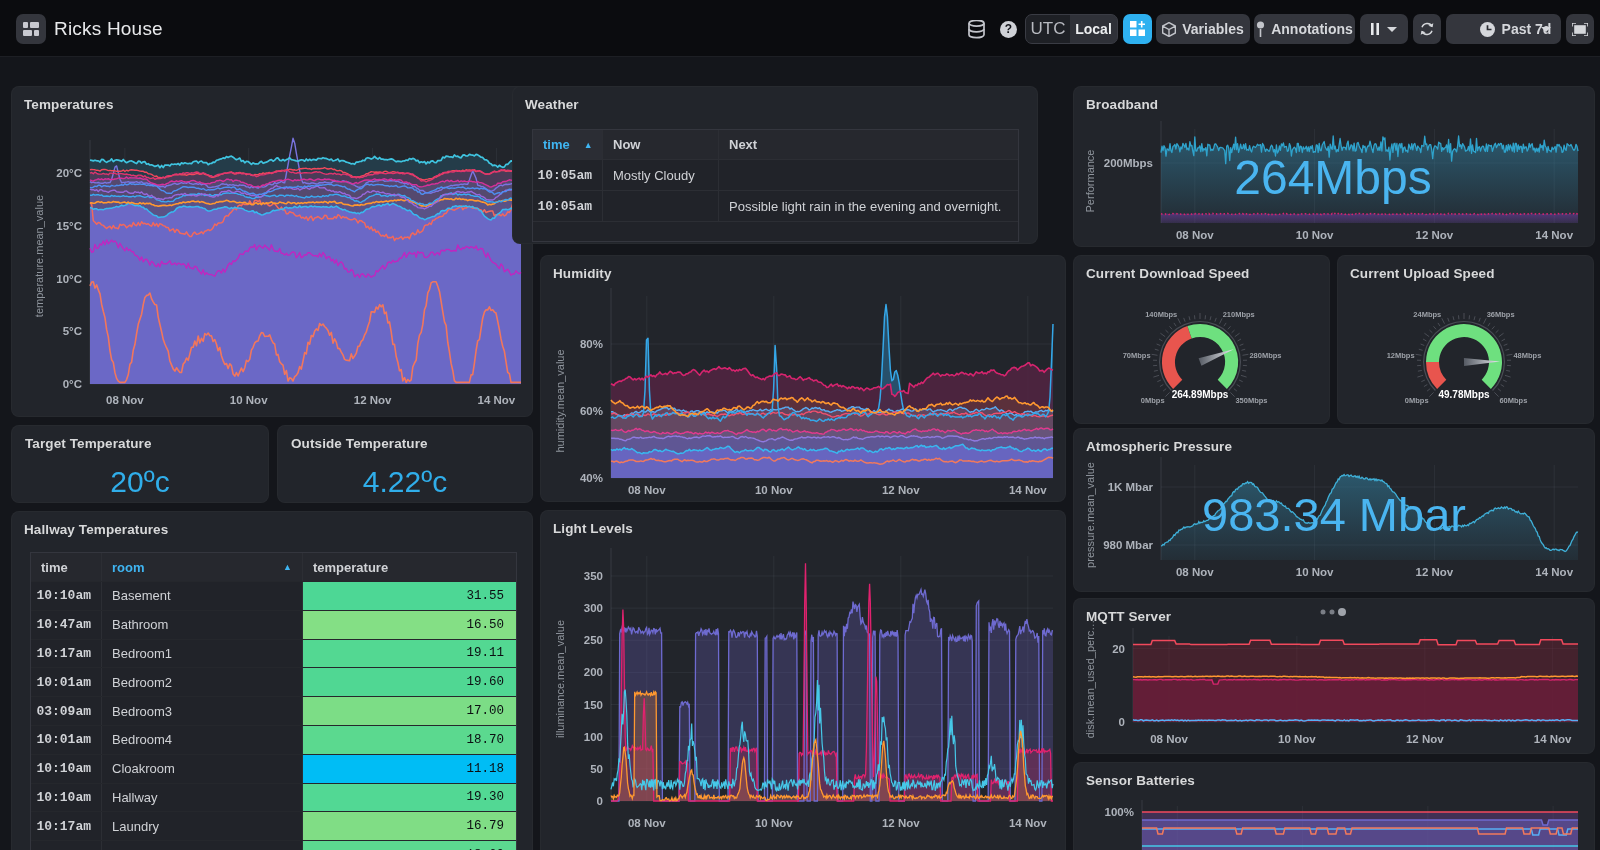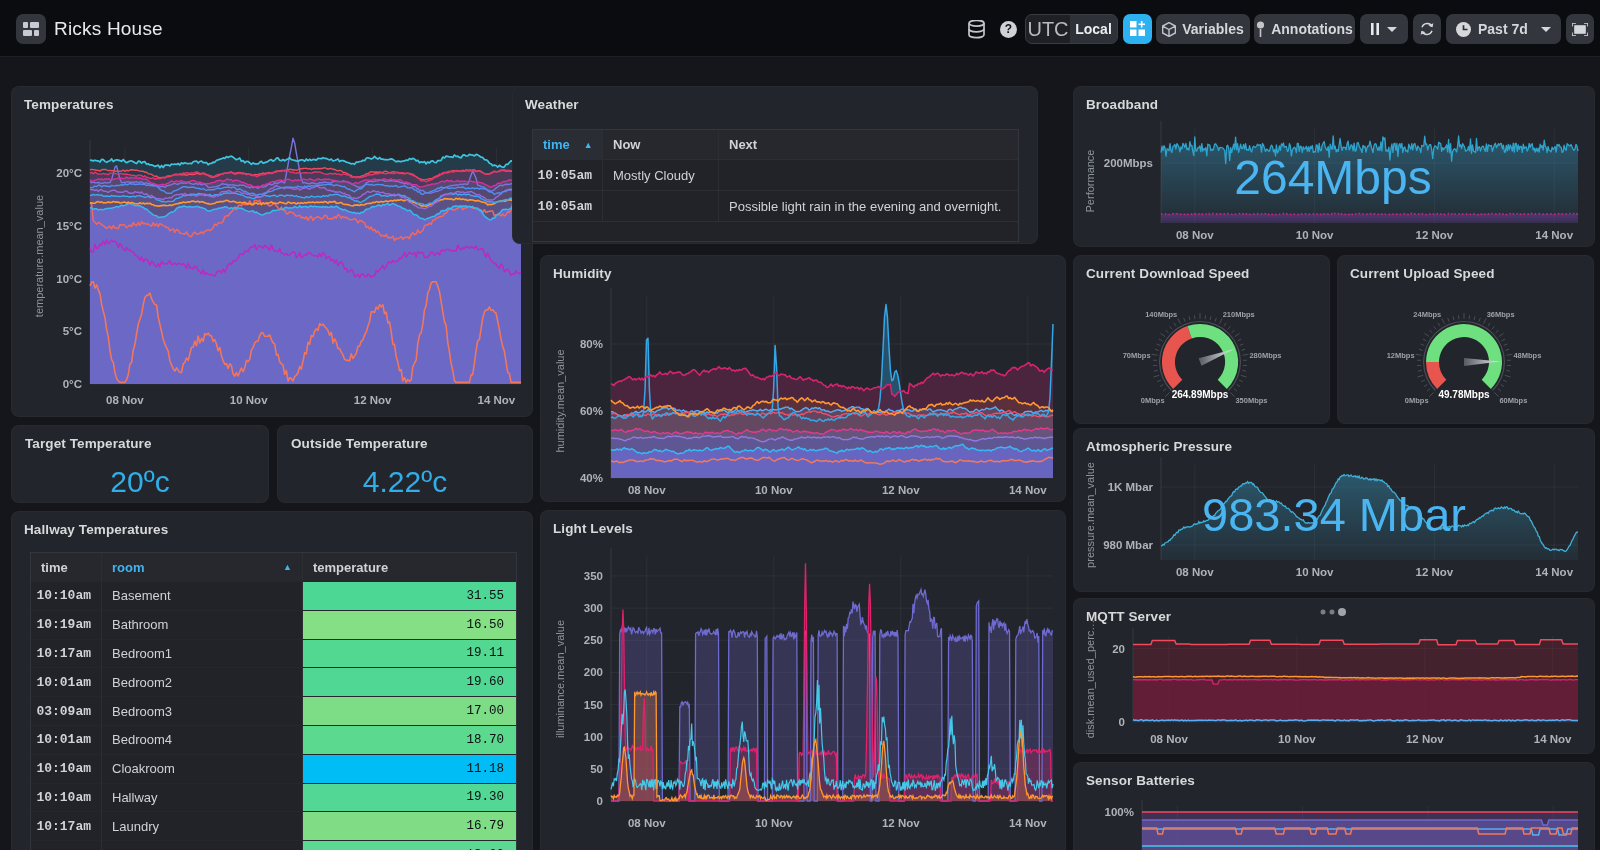--- a/index.html
+++ b/index.html
@@ -2,21 +2,21 @@
 <html><head><meta charset="utf-8"><style>
 *{margin:0;padding:0;box-sizing:border-box}
 html,body{width:1600px;height:850px;overflow:hidden;background:#14161b;
   font-family:"Liberation Sans",sans-serif;-webkit-font-smoothing:antialiased}
 #nav{position:absolute;left:0;top:0;width:1600px;height:57px;background:#0b0c0f;
   border-bottom:1px solid #1d1f24}
 #title{position:absolute;left:54px;top:18px;color:#e9eaec;font-size:19px;font-weight:400;letter-spacing:0.2px}
 .navbtn{position:absolute;background:#34363d;border-radius:7px;color:#d5d7db}
 .navbtn.lbl{display:flex;align-items:center;justify-content:center;font-size:14px;font-weight:700;color:#d5d7db}
 .seg{position:absolute;background:#2f3138;border-radius:7px;display:flex;overflow:hidden;border:1px solid #3a3c44}
-.seg-a{width:44px;background:#1e2025;color:#b8bac0;font-weight:400;font-size:20px;display:flex;align-items:center;justify-content:center}
+.seg-a{width:44px;background:#1e2025;color:#b8bac0;font-weight:400;font-size:17px;display:flex;align-items:center;justify-content:center}
 .seg-b{flex:1;color:#eceef0;font-weight:700;font-size:14px;display:flex;align-items:center;justify-content:center}
 .dcaret{width:0;height:0;border-left:5px solid transparent;border-right:5px solid transparent;border-top:5px solid #d5d7db;display:inline-block}
 .panel{position:absolute;background:#22252b;border-radius:8px;border:1px solid rgba(255,255,255,0.025)}
 .pt{position:absolute;color:#d8d9da;font-size:13.5px;font-weight:700;letter-spacing:0.1px;line-height:20px}
 .ylab{position:absolute;transform:rotate(-90deg) translateX(-50%);transform-origin:0 0;color:#8f959d;font-size:11px;font-weight:500;white-space:nowrap}
 .tick{fill:#aeb3bb;font-size:11.5px;font-weight:700;font-family:"Liberation Sans",sans-serif}
 .gtick{fill:#9da1a8;font-size:7.5px;font-weight:700;font-family:"Liberation Sans",sans-serif}
 .gval{fill:#fff;font-size:10px;font-weight:700;font-family:"Liberation Sans",sans-serif}
 .bignum{fill:#4ab5f0;font-weight:400;font-family:"Liberation Sans",sans-serif}
 .statv{position:absolute;text-align:center;color:#30aeea;font-size:30px;font-weight:400}
@@ -95,21 +95,21 @@
       <span class="dcaret"></span>
   </div>
   <div class="navbtn" style="left:1413px;top:14px;width:28px;height:30px">
     <svg width="16" height="16" viewBox="0 0 24 24" style="margin:7px 0 0 6px">
       <path d="M4.5 9.5 a8.3 8.3 0 0 1 15.2-1.2" fill="none" stroke="#d5d7db" stroke-width="2.2"></path>
       <path d="M21.5 3.2 l-1.3 6.2 -6-2.2 z" fill="#d5d7db"></path>
       <path d="M19.5 14.5 a8.3 8.3 0 0 1 -15.2 1.2" fill="none" stroke="#d5d7db" stroke-width="2.2"></path>
       <path d="M2.5 20.8 l1.3-6.2 6 2.2 z" fill="#d5d7db"></path>
     </svg>
   </div>
-  <div class="navbtn lbl" style="left:1446px;top:14px;width:115px;height:30px;justify-content:flex-start;padding-left:10px">
+  <div class="navbtn lbl" style="left:1446px;top:14px;width:115px;height:30px;justify-content:center;padding-left:24px">
     <svg width="15" height="15" viewBox="0 0 15 15" style="margin-right:7px">
       <circle cx="7.5" cy="7.5" r="7.5" fill="#d5d7db"></circle>
       <path d="M7.5 3.2 v4.3 h4" stroke="#2b2d33" stroke-width="1.7" fill="none"></path>
     </svg>Past 7d
     <span class="dcaret" style="position:absolute;right:10px;top:13px"></span>
   </div>
   <div class="navbtn" style="left:1566px;top:14px;width:28px;height:30px">
     <svg width="16" height="13" viewBox="0 0 16 13" style="margin:8.5px 0 0 6px">
       <path d="M0 3.5 V0 h4 M12 0 h4 v3.5 M16 9.5 V13 h-4 M4 13 H0 V9.5" fill="none" stroke="#d5d7db" stroke-width="1.6"></path>
       <rect x="2.2" y="2.2" width="11.6" height="8.6" fill="#d5d7db"></rect>
@@ -516,21 +516,21 @@
       <div class="lc lc3">
           <b>temperature</b>
         </div>
       </div>
       <div class="lrow">
       <div class="lc lc1 mono tright">10:10am</div>
       <div class="lc lc2">Basement</div>
       <div class="lc lc3 cell" style="background:#4dd795">31.55</div>
       </div>
       <div class="lrow">
-      <div class="lc lc1 mono tright">10:19am</div>
+      <div class="lc lc1 mono tright">10:47am</div>
       <div class="lc lc2">Bathroom</div>
       <div class="lc lc3 cell" style="background:#84df85">16.50</div>
       </div>
       <div class="lrow">
       <div class="lc lc1 mono tright">10:17am</div>
       <div class="lc lc2">Bedroom1</div>
       <div class="lc lc3 cell" style="background:#53d892">19.11</div>
       </div>
       <div class="lrow">
       <div class="lc lc1 mono tright">10:01am</div>

